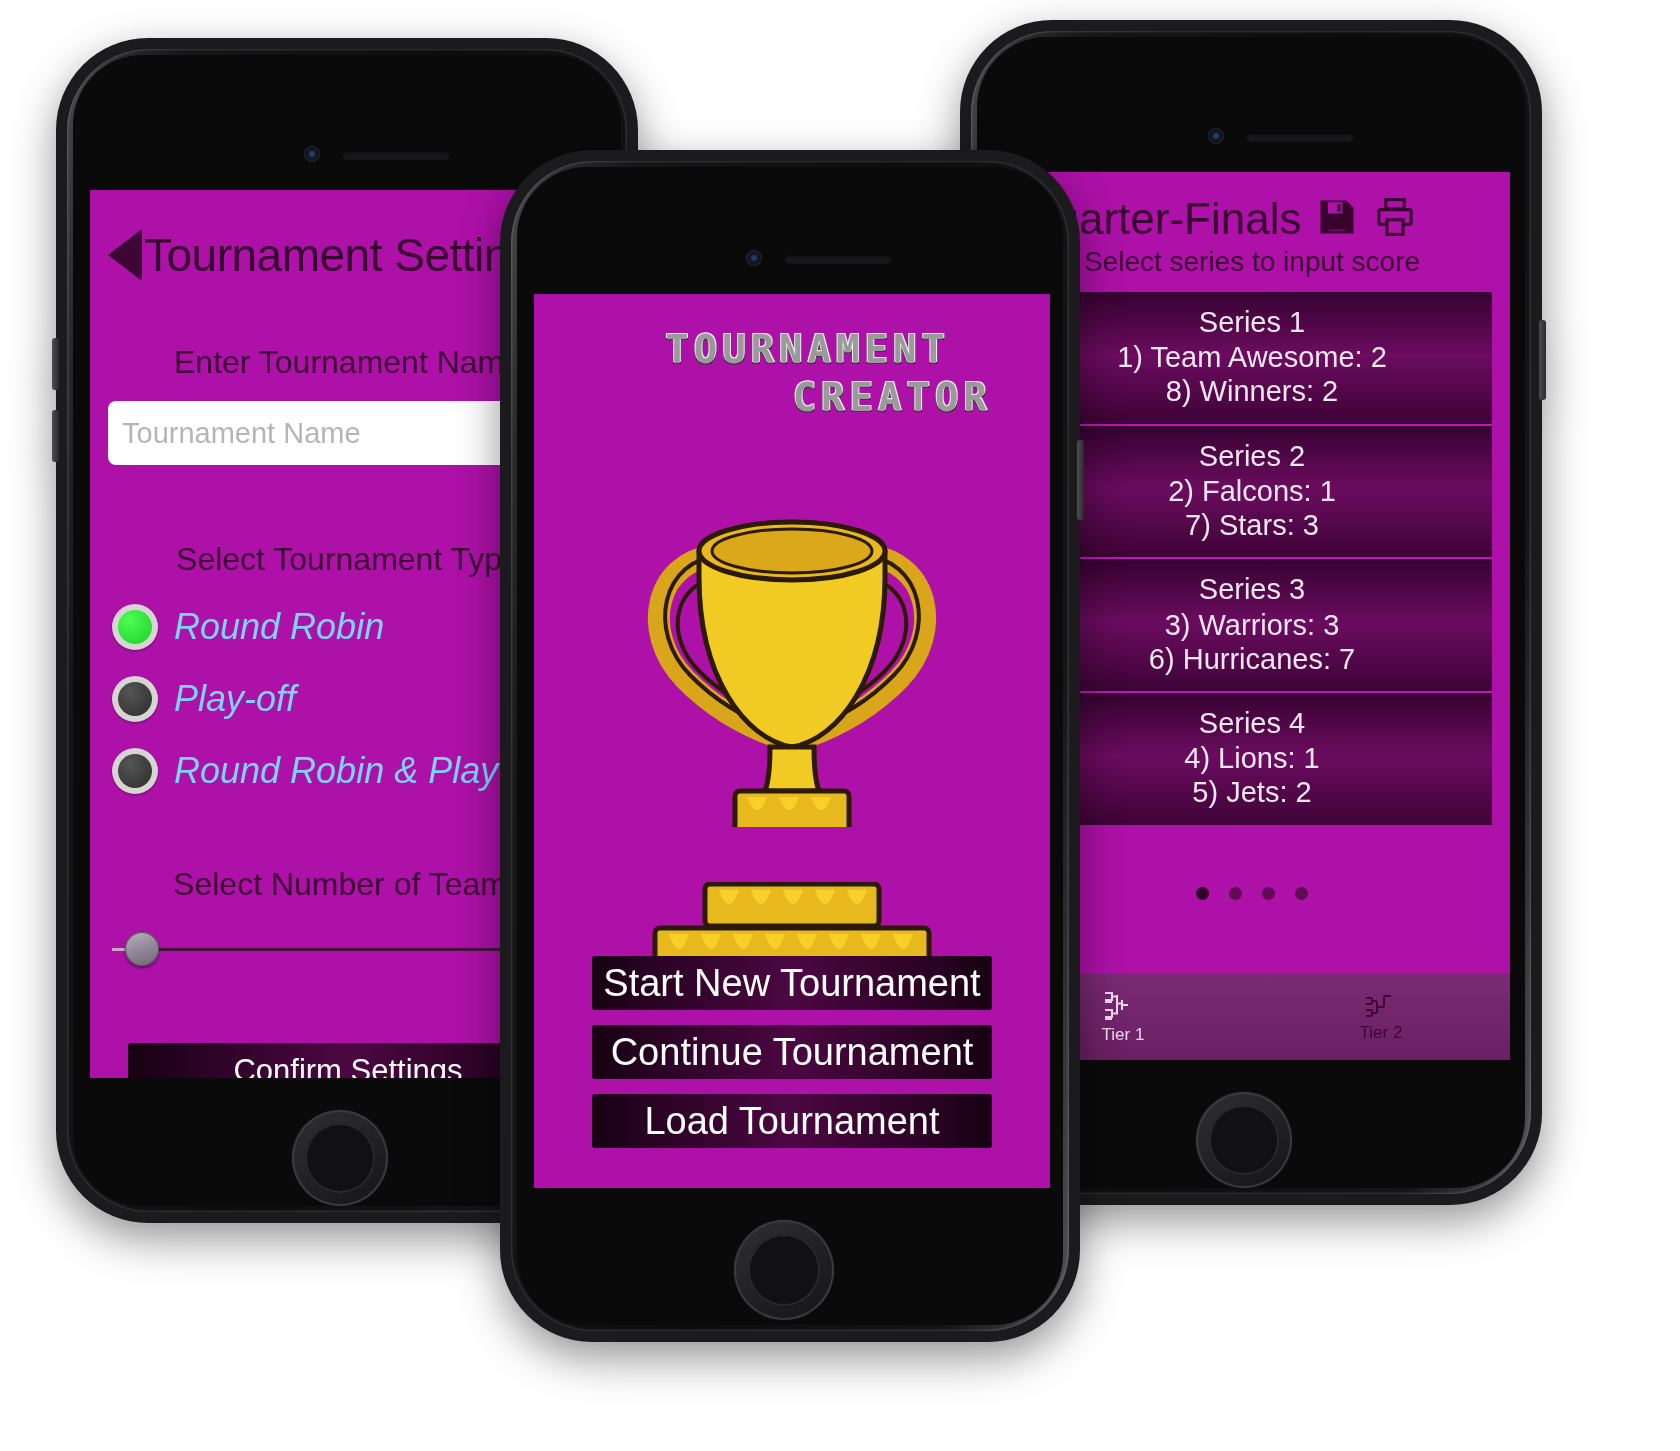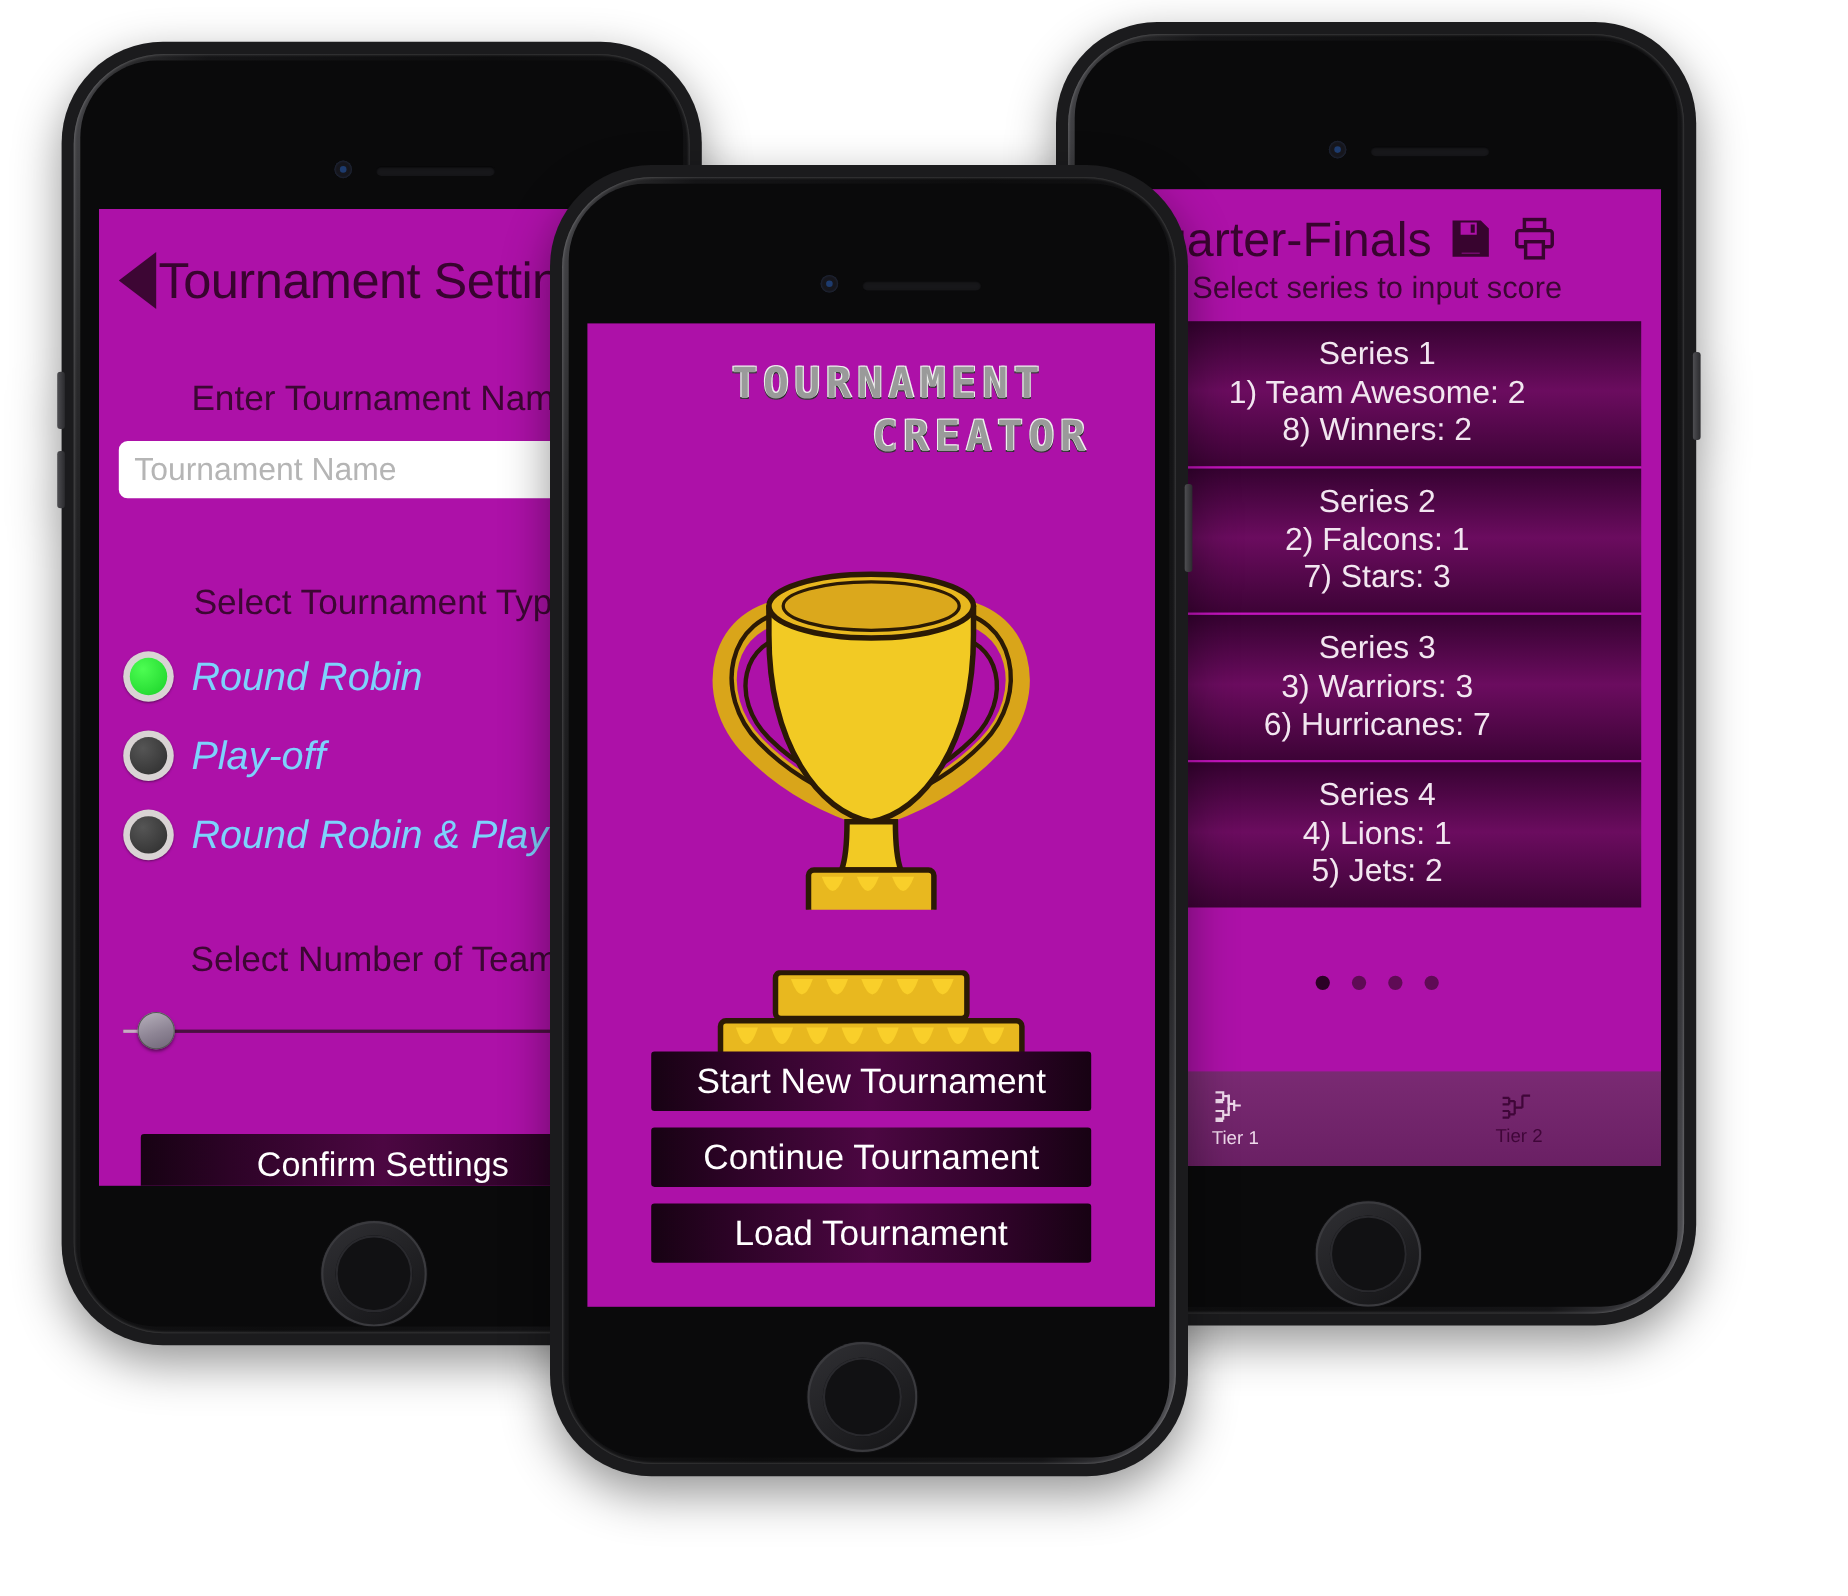--- a/index.html
+++ b/index.html
@@ -45,21 +45,21 @@
   #phone-left { left: 56px; top: 38px; width: 582px; height: 1185px; }
   #phone-left .screen { left: 34px; top: 152px; width: 516px; height: 888px; }
 
   .nav-title-row { display:flex; align-items:center; padding: 38px 0 0 18px; }
   .back-arrow { width: 0; height: 0; border-top: 26px solid transparent;
     border-bottom: 26px solid transparent; border-right: 34px solid #3d0634; margin-right: 2px; }
   .nav-title { font-size: 46px; color: #38042f; white-space: nowrap; letter-spacing: -.5px; }
 
   .lbl-center { text-align:center; color:#3c0733; font-size: 32px; }
   .name-field {
-    margin: 20px 18px 0 18px; height: 52px; background:#fff; border-radius: 8px;
+    margin: 20px 18px 0 18px; height: 64px; background:#fff; border-radius: 8px;
     display:flex; align-items:center; padding-left: 14px;
     font-size: 29px; color: #b5b5b5;
   }
   .radio-row { display:flex; align-items:center; margin-left: 22px; margin-top: 26px; }
   .radio {
     width: 46px; height: 46px; border-radius: 50%;
     background:#d9d4d4; display:flex; align-items:center; justify-content:center;
     box-shadow: 0 1px 2px rgba(0,0,0,.4);
   }
   .radio i { width: 34px; height: 34px; border-radius:50%; display:block;
@@ -130,21 +130,21 @@
       -1px -1px 0 #f0f0f0, 1px -1px 0 #f0f0f0, -1px 1px 0 #3a3a3a, 1px 1px 0 #2e2e2e,
       0 0 1px #cfcfcf;
   }
   .logo div.l1 { padding-right: 150px; }
   .logo div.l2 { padding-right: 42px; }
   .logo div.l3 { padding-right: 0px; }
 
   .trophy-wrap { display:flex; justify-content:center; margin-top: 24px; }
 
   .menu-btns { position:absolute; left: 0; right:0; bottom: 28px; padding: 0 58px; }
-  .menu-btns .dark-btn { height: 54px; font-size: 32px; margin-bottom: 15px; }
+  .menu-btns .dark-btn { height: 54px; font-size: 38px; margin-bottom: 15px; }
   .menu-btns .dark-btn:last-child { margin-bottom: 12px; }
 
   .bracket-svg { display:block; }
 </style>
 </head>
 <body>
 
 <div class="stage">
 
   <div class="phone drop" id="phone-left">

